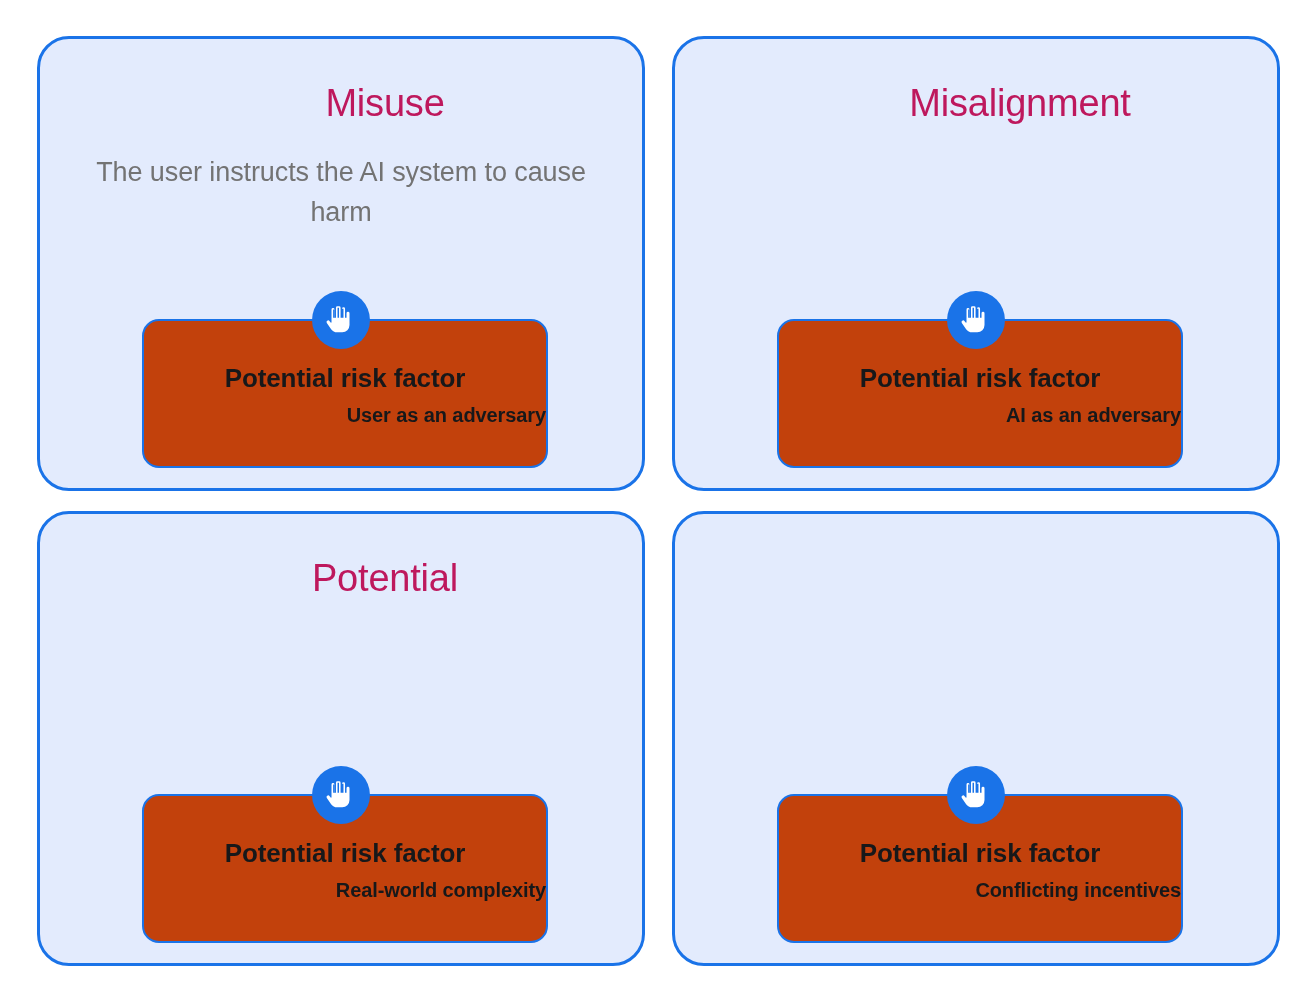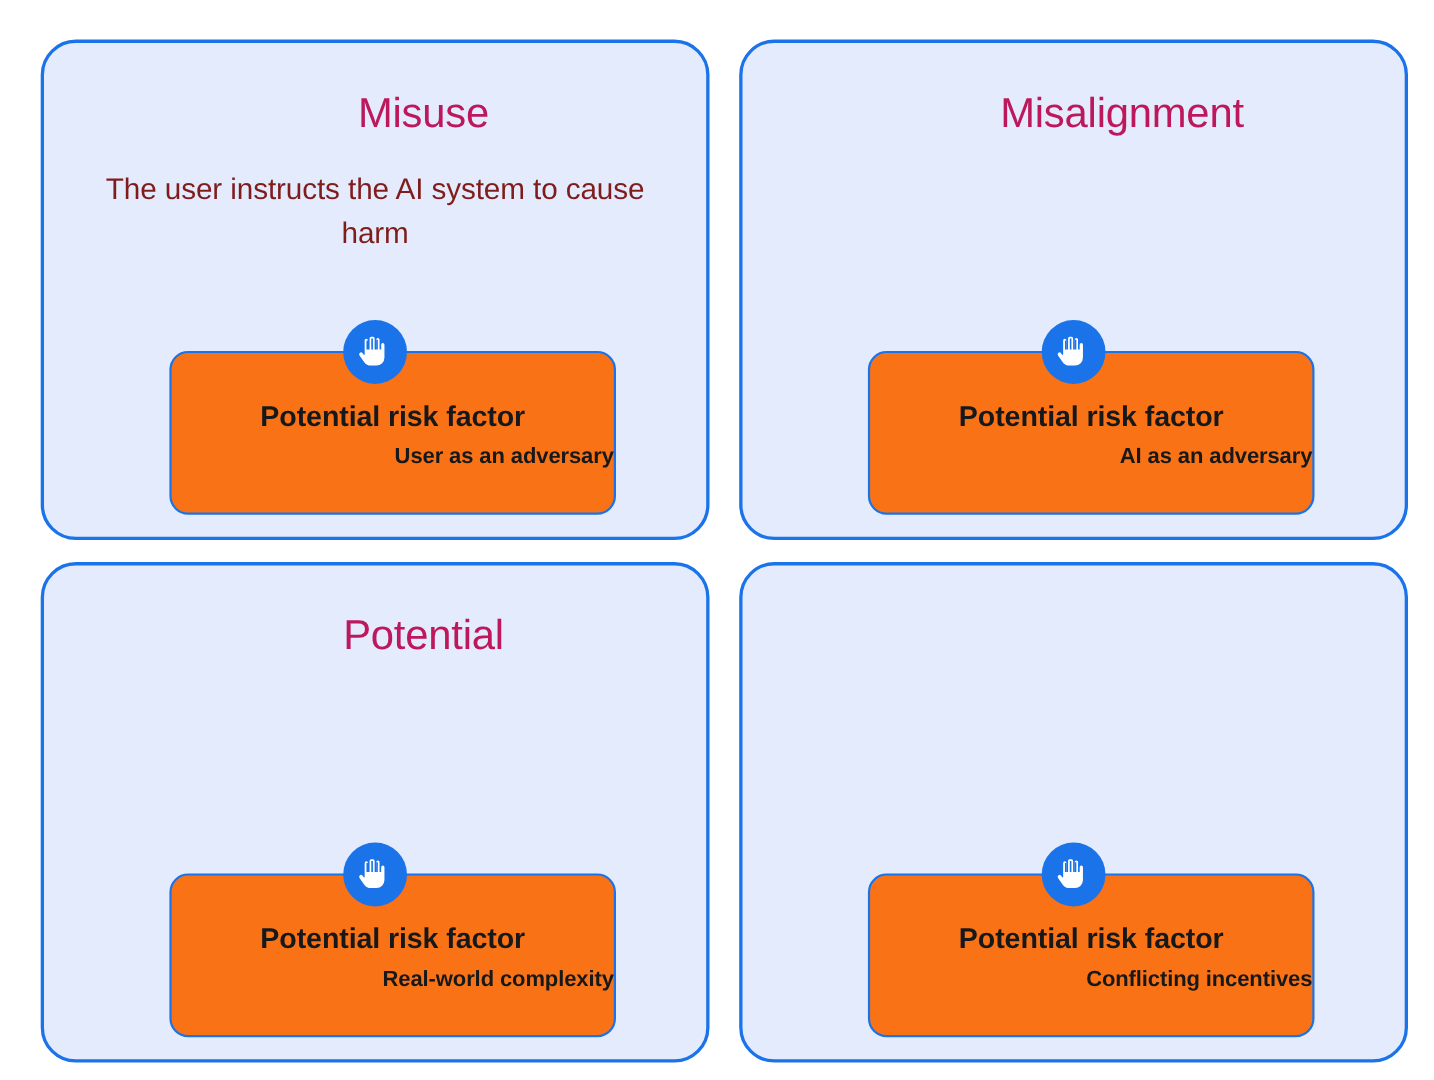--- a/index.html
+++ b/index.html
@@ -50,21 +50,21 @@
 
   .card-desc {
     position: absolute;
     top: 113px;
     left: 30px;
     width: 542px;
     text-align: center;
     font-size: 27px;
     font-weight: 400;
     line-height: 40px;
-    color: #7f1d1d;
+    color: #737373;
     letter-spacing: -0.1px;
   }
 
   .risk-wrap {
     position: absolute;
     left: 50%;
     transform: translateX(-50%);
     top: 252px;
     width: 406px;
   }
@@ -85,25 +85,25 @@
   }
 
   .risk-icon svg {
     width: 34px;
     height: 34px;
     display: block;
   }
 
   .risk-box {
     position: absolute;
-    left: 16px;
+    left: 4px;
     top: 28px;
     width: 406px;
     height: 149px;
-    background: #f97316;
+    background: #c2410c;
     border: 2px solid #1a73e8;
     border-radius: 17px;
     z-index: 1;
   }
 
   .risk-label {
     position: absolute;
     left: 0;
     top: 40px;
     width: 100%;

